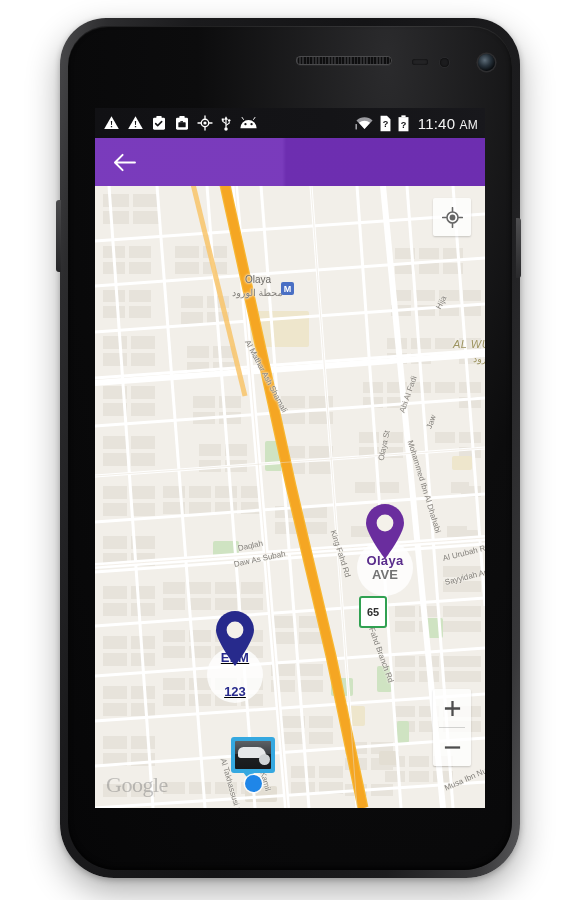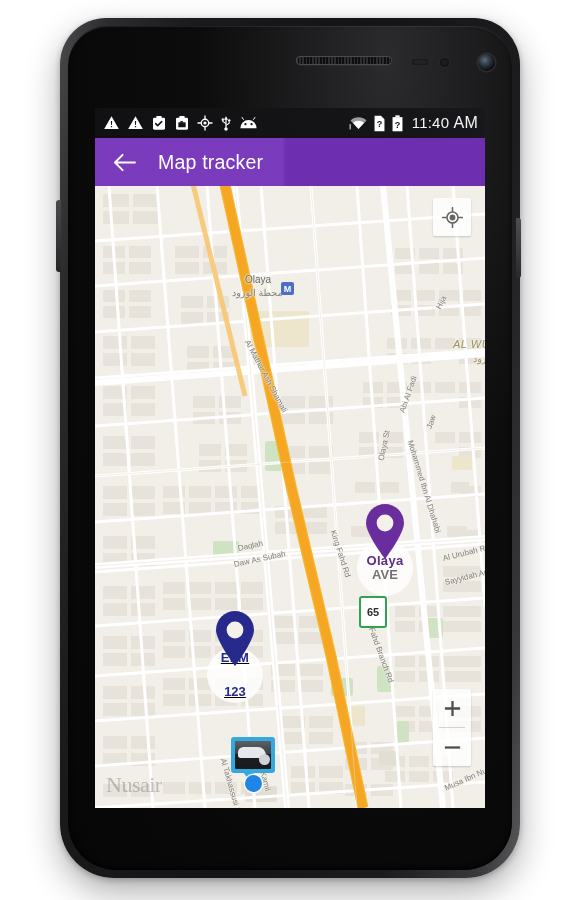--- a/index.html
+++ b/index.html
@@ -80,21 +80,21 @@
     display: flex; align-items: center;
     padding: 0 7px 0 8px;
   }
   .status-left { display: flex; align-items: center; gap: 7px; flex: 1; }
   .status-right { display: flex; align-items: center; gap: 5px; }
   .sicon { display: block; }
   #status-clock {
     color: #f4f4f4; font-size: 15px; letter-spacing: 0.2px;
     margin-left: 3px; white-space: nowrap;
   }
-  #status-clock .ampm { font-size: 16px; }
+  #status-clock .ampm { font-size: 12px; }
 
   
   #app-bar {
     position: relative;
     height: 48px; width: 100%;
     background: #7230b8;
     display: flex; align-items: center;
     padding-left: 14px;
     box-shadow: 0 2px 4px rgba(0,0,0,0.28);
   }
@@ -329,21 +329,20 @@
       <div id="status-clock"><span>11:40</span> <span class="ampm">AM</span></div>
     </div>
   </div>
 
   <div id="app-bar">
     <div id="back-button">
       <svg width="23" height="19" viewBox="0 0 24 20">
         <path d="M23 10 H2.5 M10 2 L2 10 L10 18" stroke="#fff" stroke-width="2.1" fill="none" stroke-linecap="round" stroke-linejoin="round"></path>
       </svg>
     </div>
-    <div id="app-bar-title">Map tracker</div>
   </div>
 
   <div id="map-area">
 
     <svg id="map-canvas" viewBox="0 0 390 622" preserveAspectRatio="none">
       <rect x="0" y="0" width="390" height="622" fill="#f2efe9"></rect>
 
       <g fill="#e7e3db">
         <g>
           <rect x="8" y="8" width="26" height="13"></rect>
@@ -712,16 +711,16 @@
         </svg>
       </div>
       <div id="zoom-divider"></div>
       <div class="zoom-btn">
         <svg width="19" height="19" viewBox="0 0 20 20">
           <path d="M2 10 H18" stroke="#4d4d4d" stroke-width="2.4" stroke-linecap="butt"></path>
         </svg>
       </div>
     </div>
 
-    <div id="google-watermark">Nusair</div>
+    <div id="google-watermark">Google</div>
 
   </div>
 </div>
 
 </body></html>

